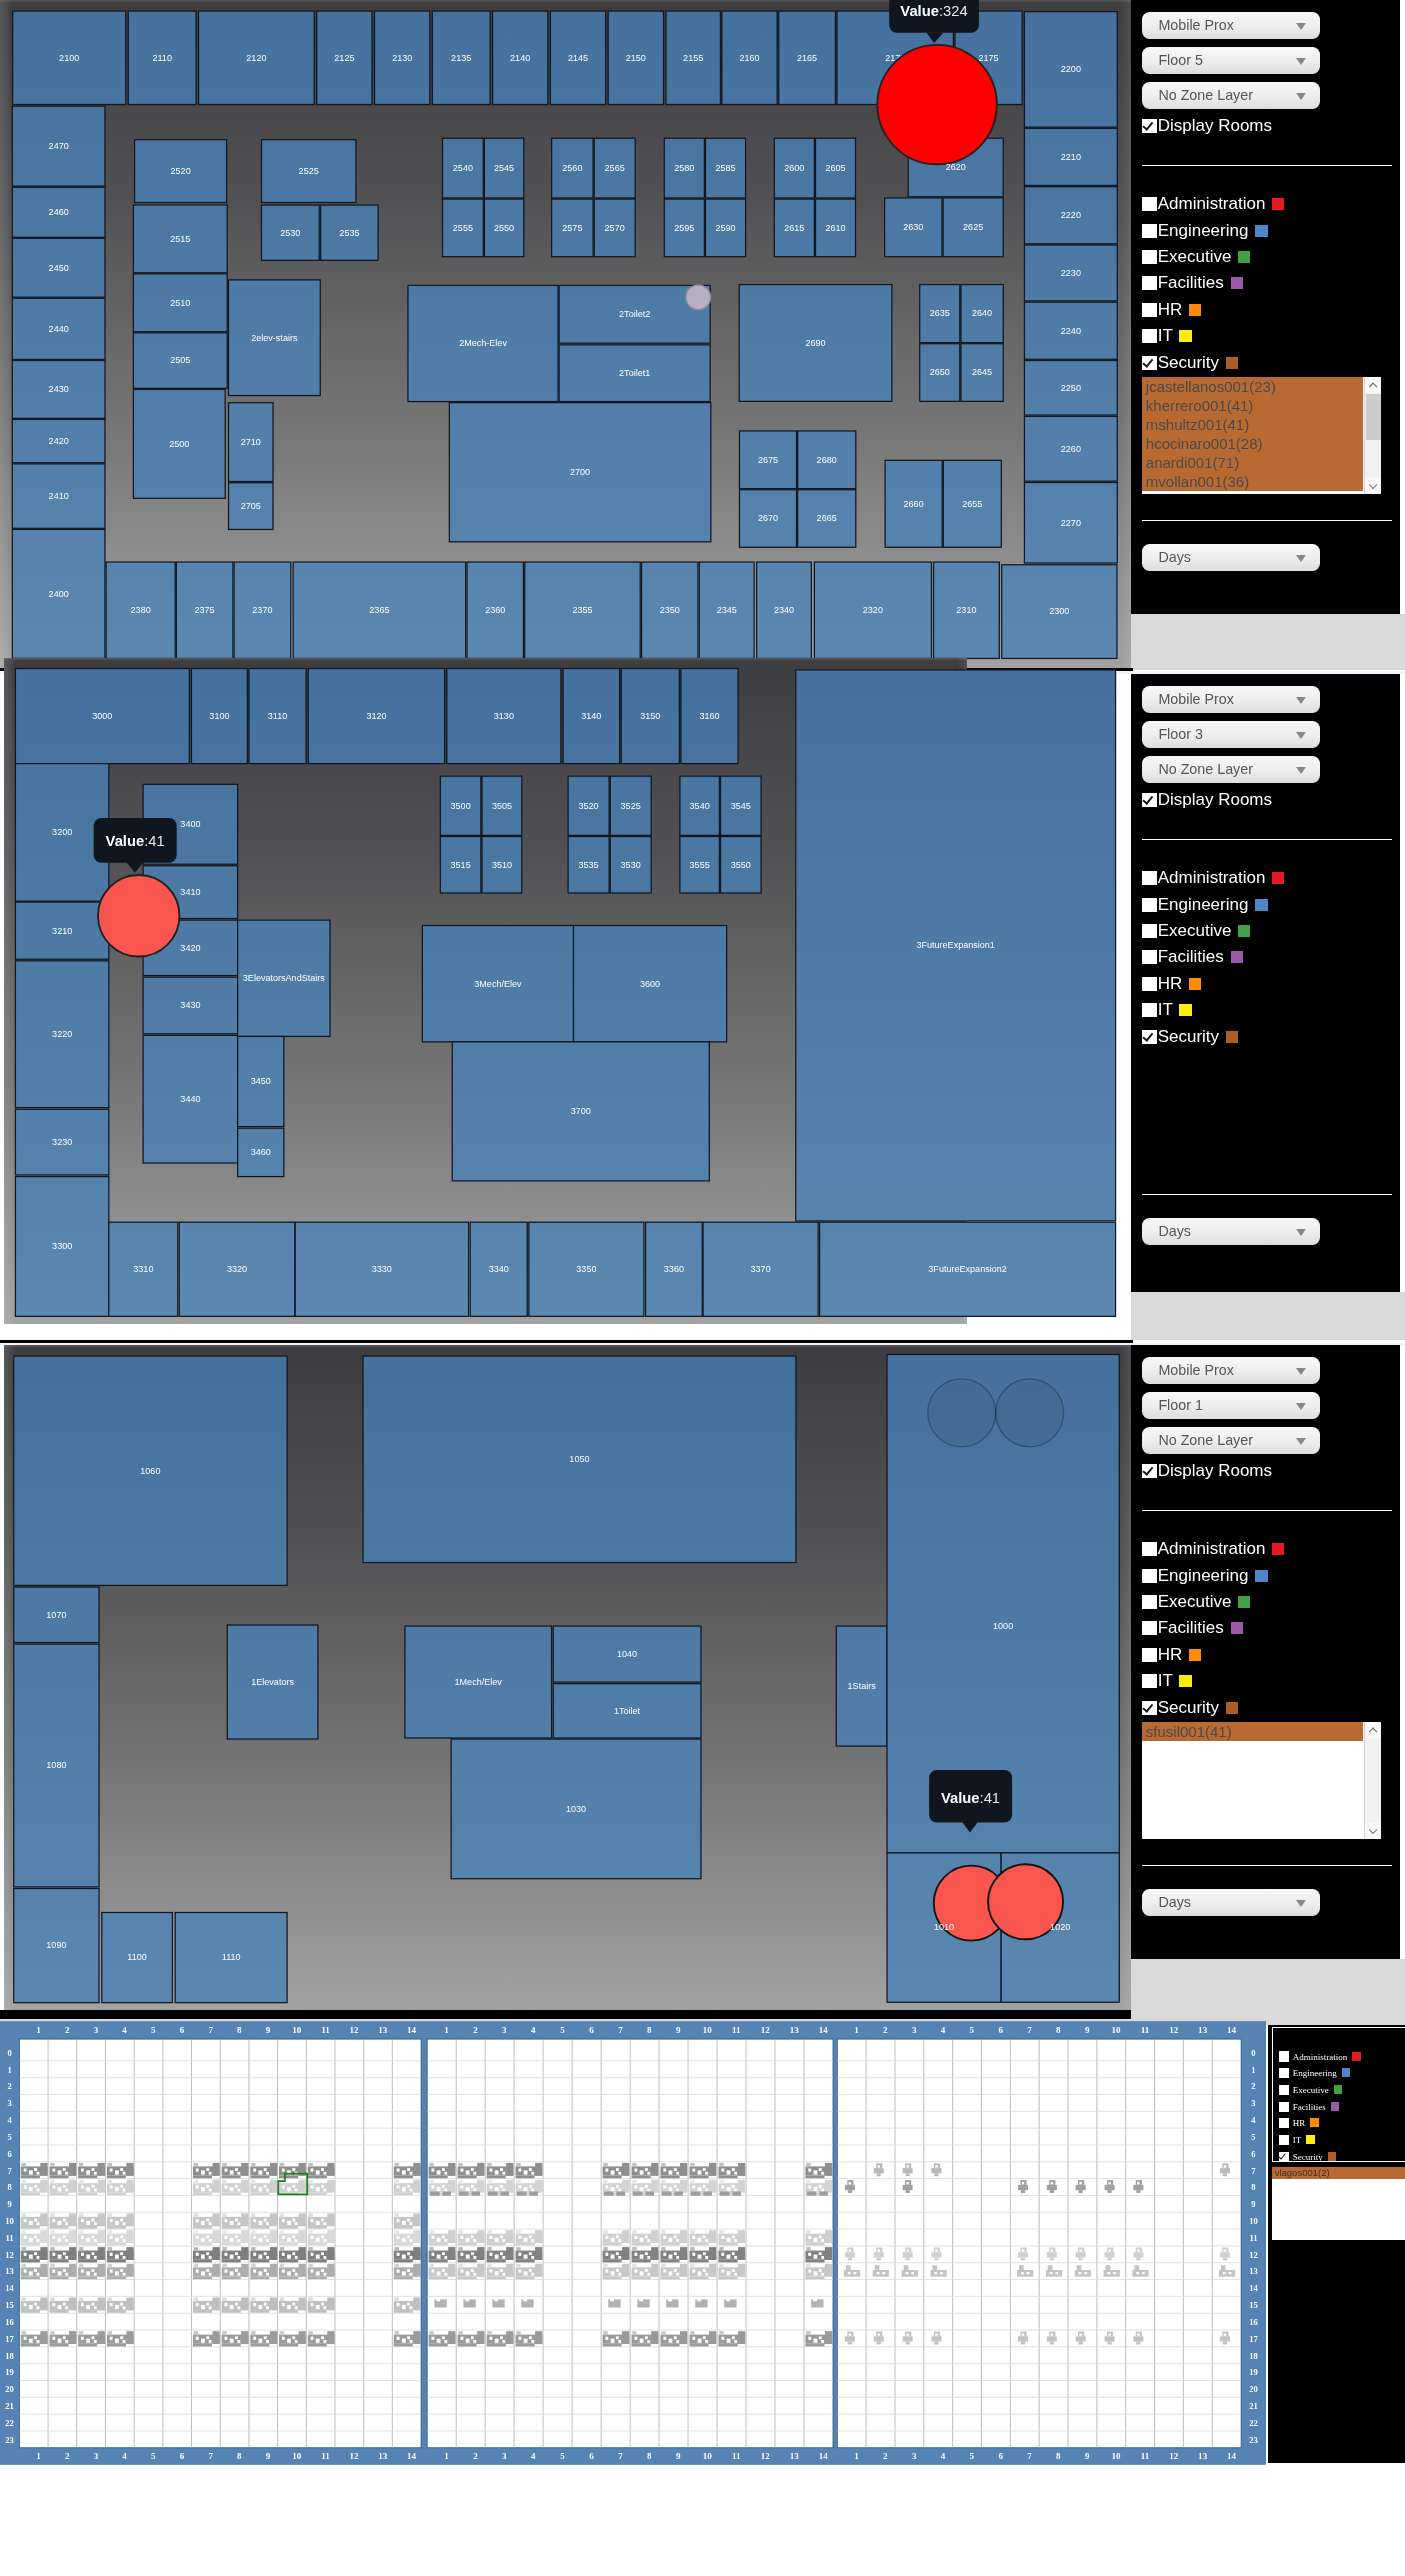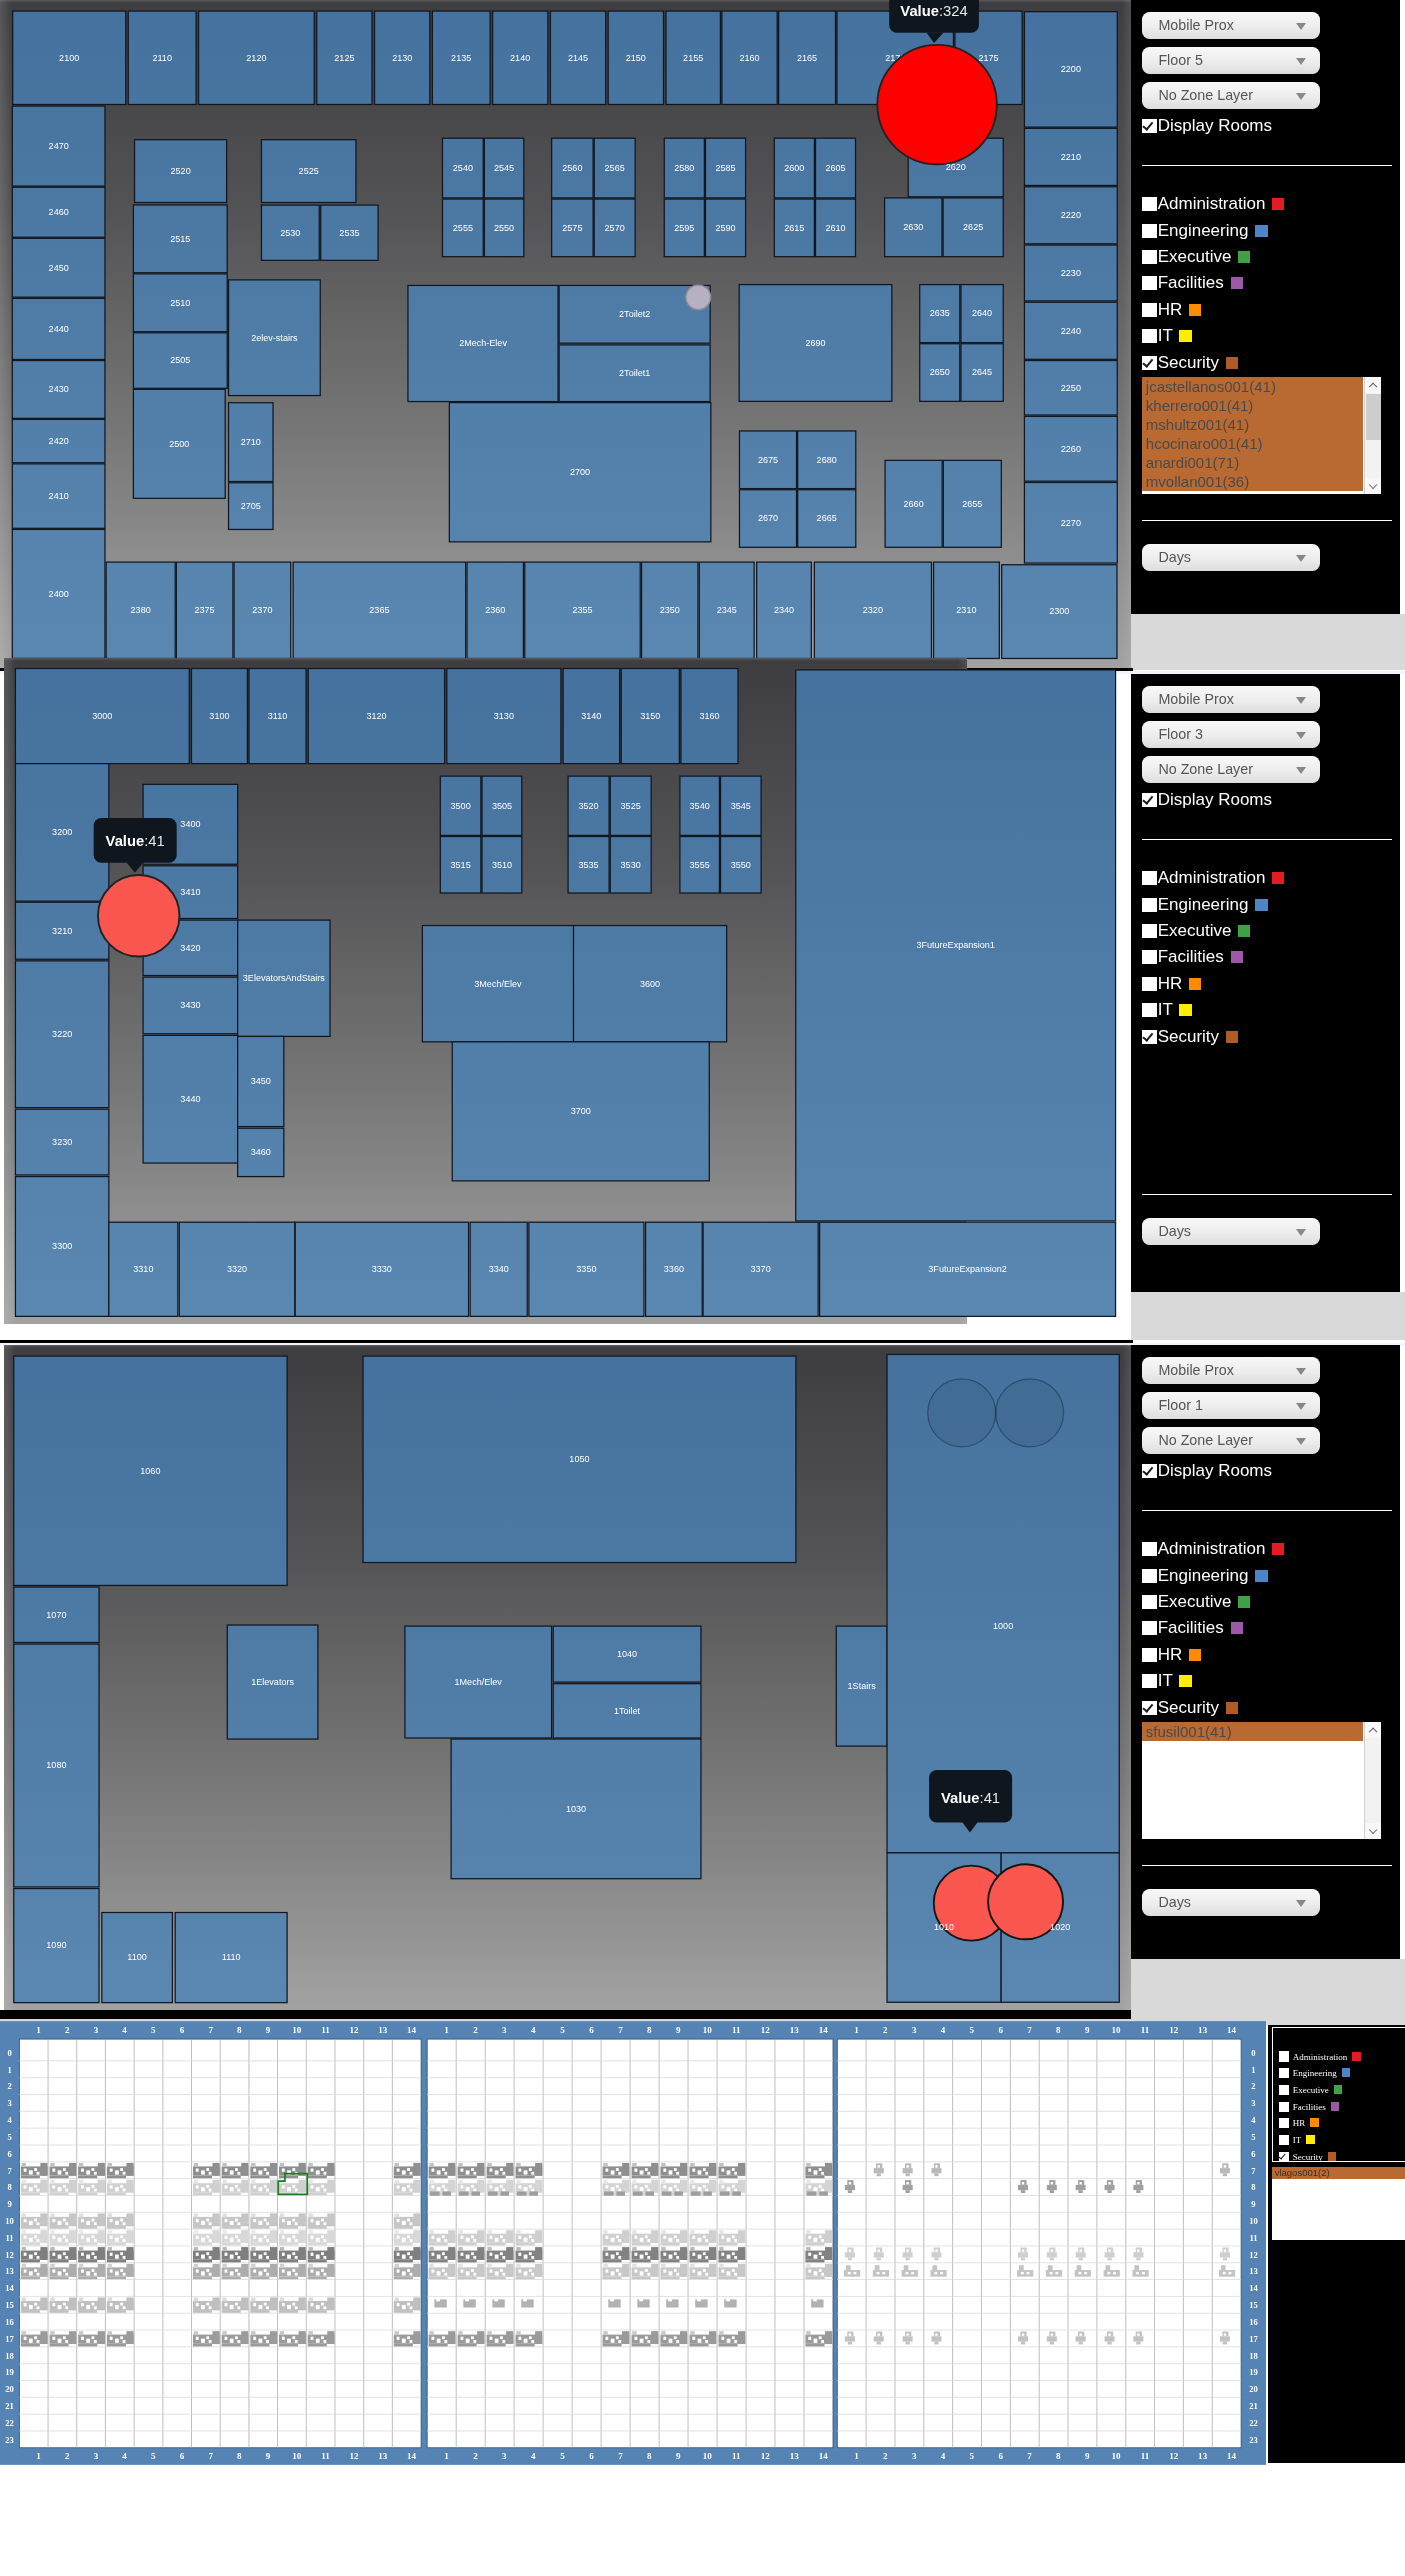--- a/index.html
+++ b/index.html
@@ -528,24 +528,24 @@
 
 <div class="row" style="top:273px"><span class="cb"></span><span class="wl">Facilities</span><span class="sq" style="background:#9b59a8"></span></div>
 
 <div class="row" style="top:300px"><span class="cb"></span><span class="wl">HR</span><span class="sq" style="background:#ff8c00"></span></div>
 
 <div class="row" style="top:326px"><span class="cb"></span><span class="wl">IT</span><span class="sq" style="background:#ffee00"></span></div>
 
 <div class="row" style="top:353px"><span class="cb ck"></span><span class="wl">Security</span><span class="sq" style="background:#b05c26"></span></div>
 
 <div class="lst">
-<div class="li">jcastellanos001(41)</div>
+<div class="li">jcastellanos001(23)</div>
 <div class="li">kherrero001(41)</div>
 <div class="li">mshultz001(41)</div>
-<div class="li">hcocinaro001(41)</div>
+<div class="li">hcocinaro001(28)</div>
 <div class="li">anardi001(71)</div>
 <div class="li">mvollan001(36)</div>
 <div class="sbar">
           <div class="sarr">
             <i class="tup"></i>
           </div>
 <div class="thumb"></div>
 <div class="sarr sdown">
             <i class="tdn"></i>
           </div>

